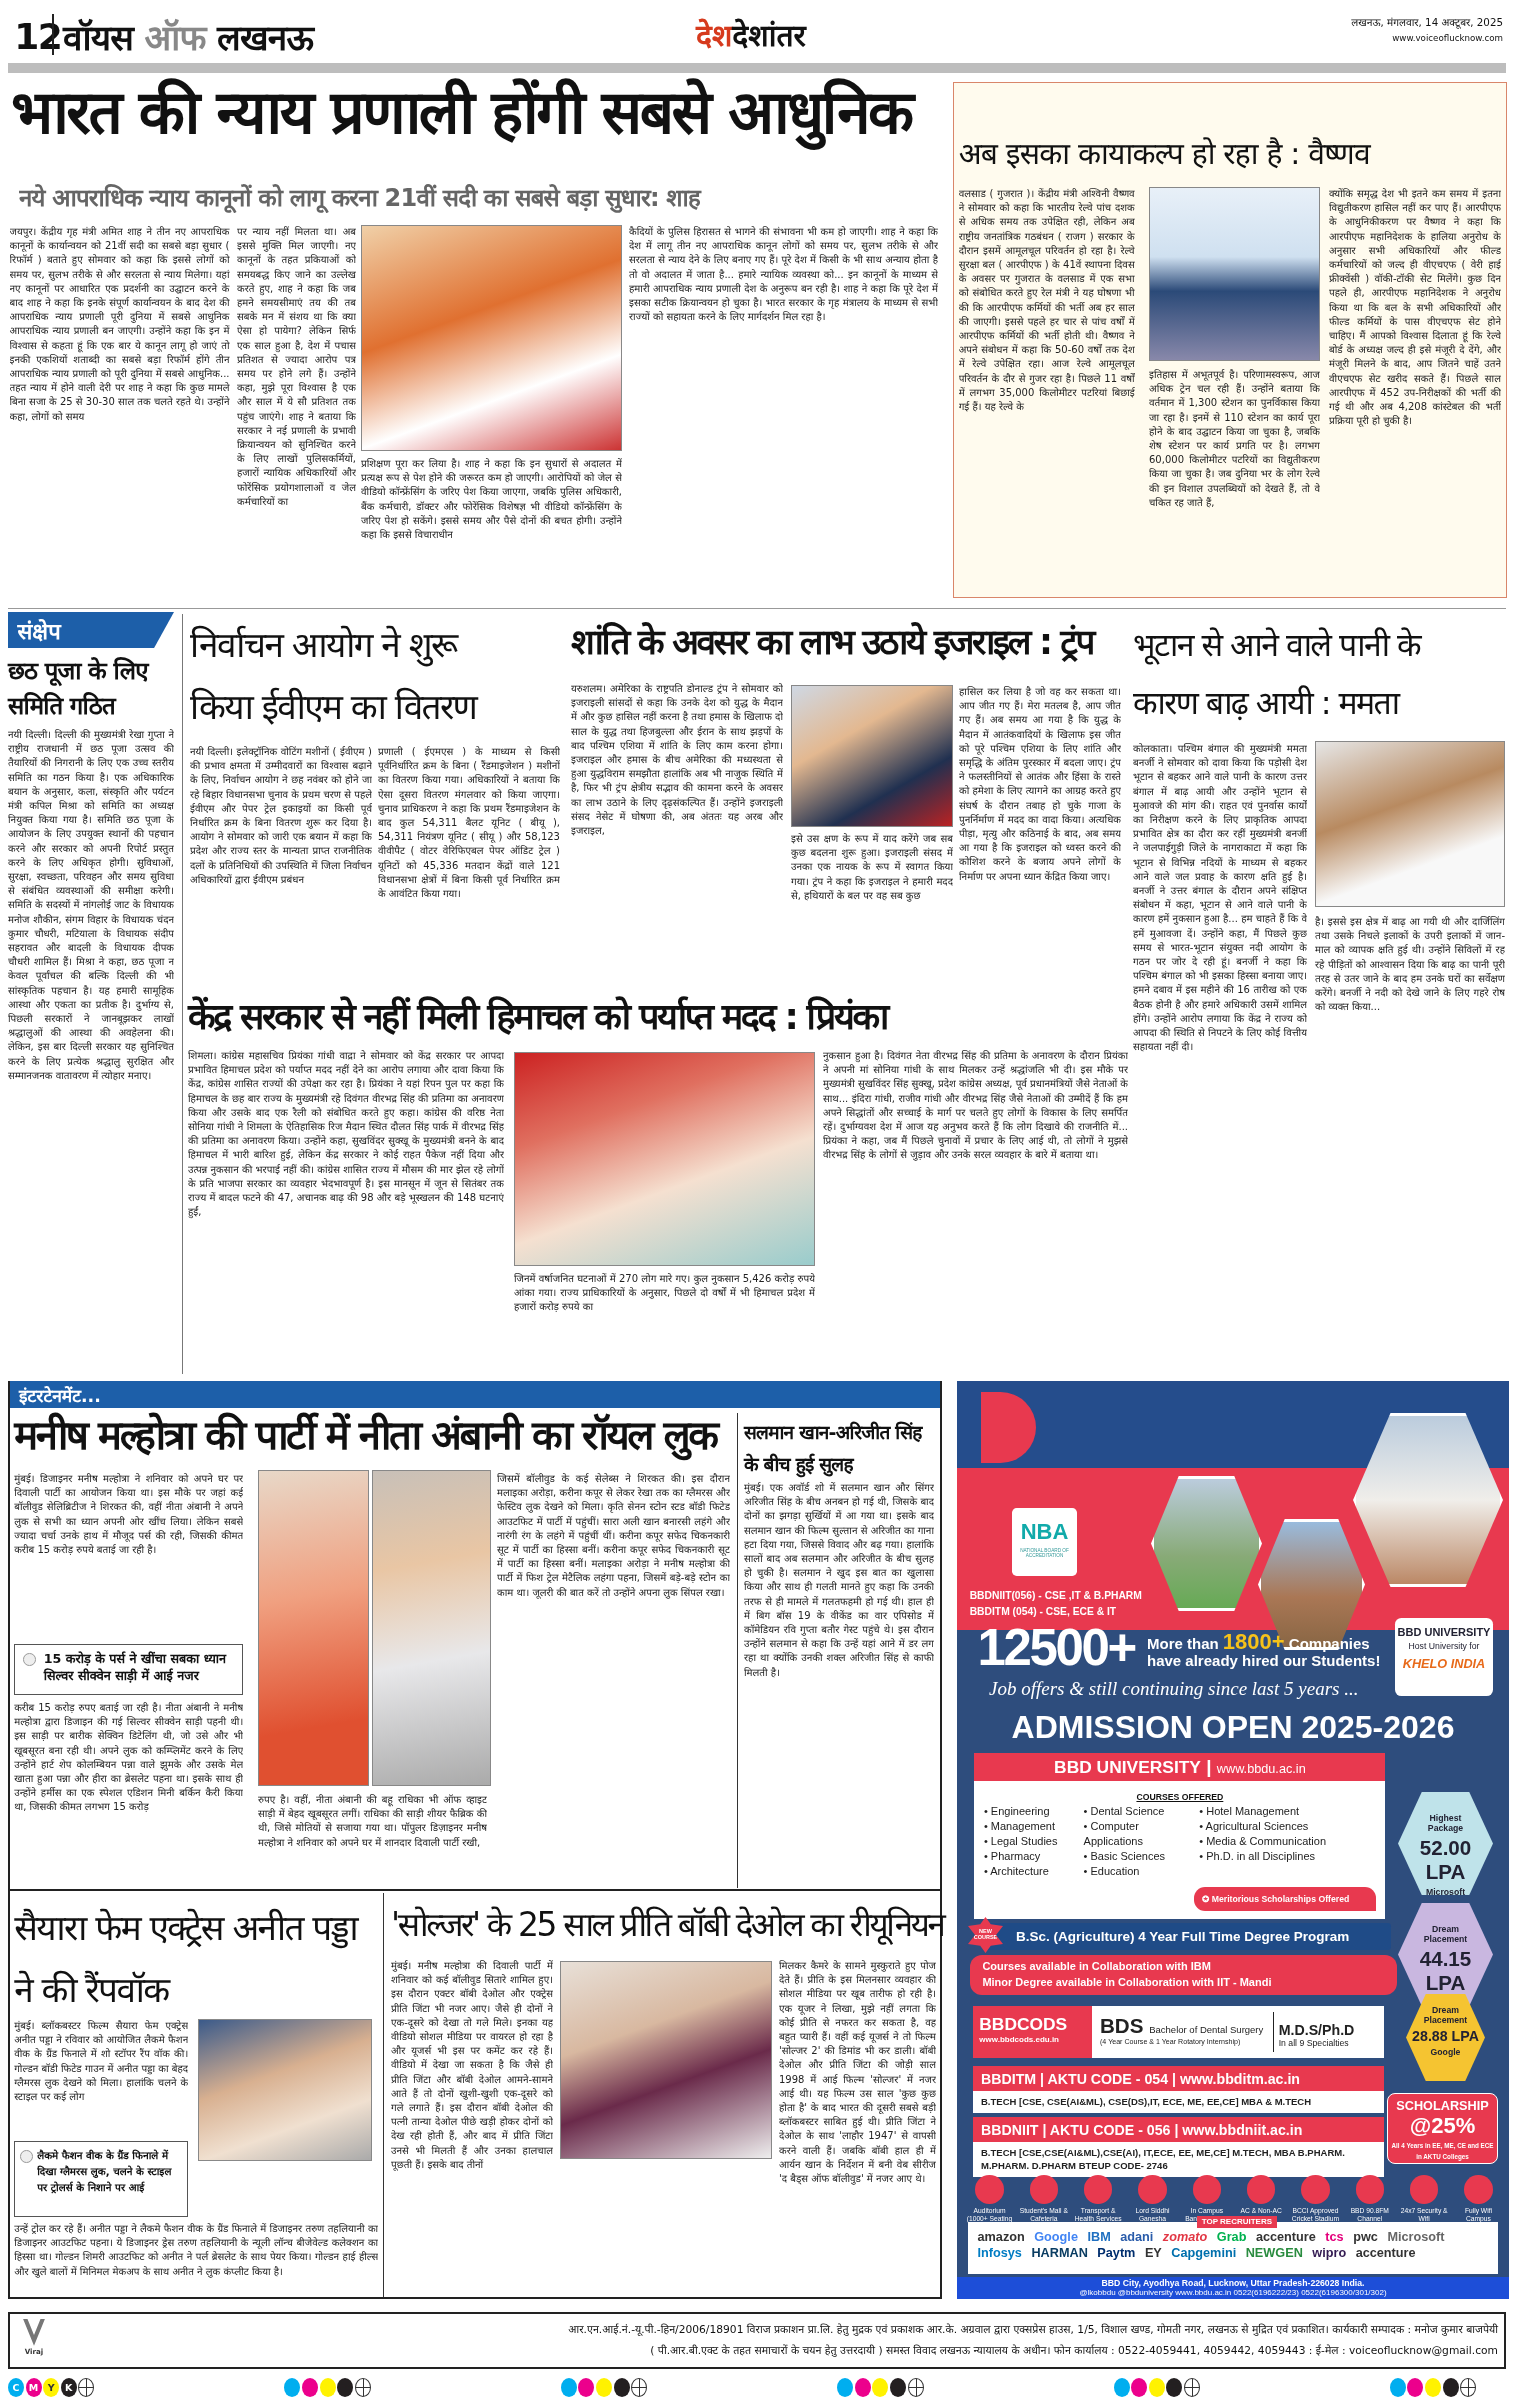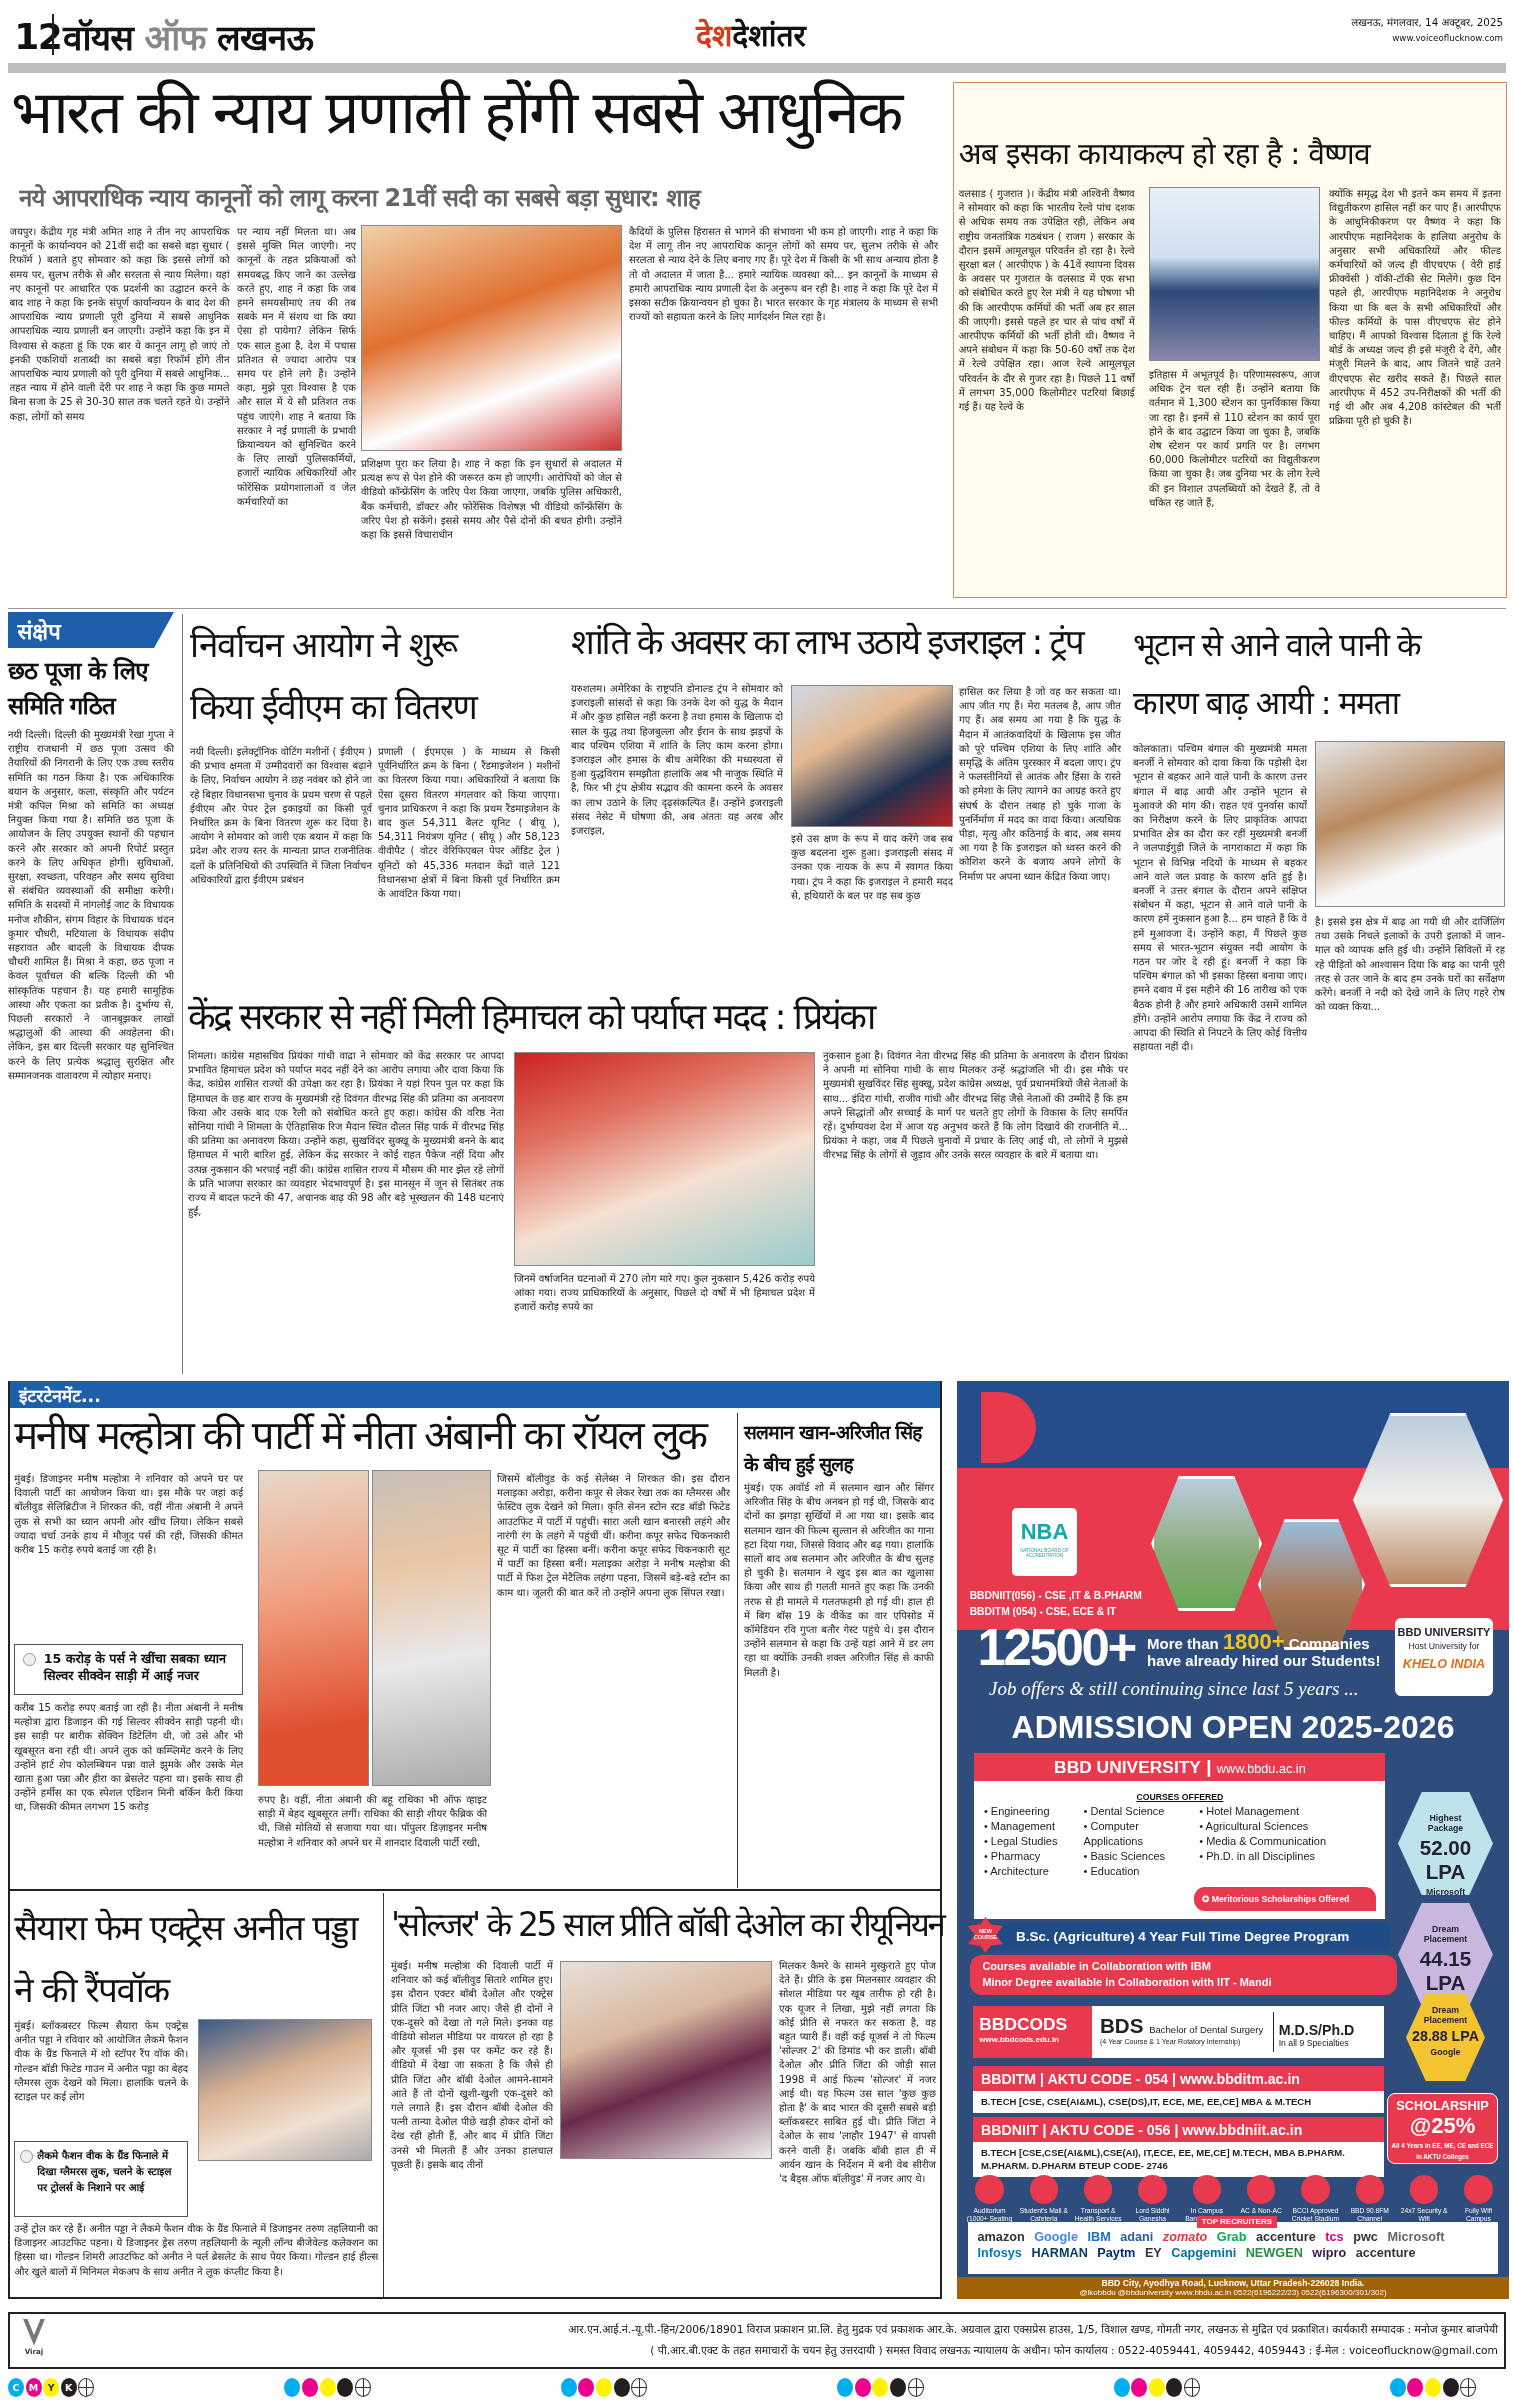--- a/index.html
+++ b/index.html
@@ -7,21 +7,21 @@
 .abs{position:absolute}
 .masthead{left:0;top:0;width:1514px;height:62px}
 .pageno{left:14.2px;top:16px;font:bold 36px "DejaVu Sans",sans-serif;letter-spacing:-1.6px}
 .pbar{left:52px;top:14.2px;width:1.6px;height:41px;background:#222}
 .paper{left:63px;top:12.7px;font:bold 35px "DejaVu Sans",sans-serif;letter-spacing:-0.8px}
 .paper .g{color:#888}
 .section{left:696px;top:14.2px;font:bold 30px "DejaVu Sans",sans-serif}
 .section .r{color:#d63a1d}
 .date{right:11px;top:14.2px;font:10.3px "DejaVu Sans",sans-serif;text-align:right;line-height:16px}
 .greybar{left:8px;top:63px;width:1498px;height:9.5px;background:#bdbdbd}
-.h1{font-family:"DejaVu Sans",sans-serif;font-weight:normal;letter-spacing:-2.4px;line-height:1}
+.h1{font-family:"DejaVu Sans",sans-serif;font-weight:bold;letter-spacing:-2.4px;line-height:1}
 .body{font:10px/14.2px "DejaVu Sans",sans-serif;color:#222;text-align:justify;overflow:hidden}
 .photo{background:linear-gradient(160deg,#c9b49b,#8c6b52 45%,#3c3c4c);border:0.8px solid #888}
 .rule-v{background:#444;width:1.6px}
 .rule-h{background:#222;height:1.6px}
 .boxed{border:1.6px solid #d9866a;background:#fffbee}
 .samkshep{left:8px;top:612px;width:166px;height:36px;background:#1d5fa9;color:#fff;font:bold 22px "DejaVu Sans",sans-serif;padding:3.2px 9.5px;clip-path:polygon(0 0,100% 0,88% 100%,0 100%)}
 .entbar{left:8px;top:1381px;width:932px;height:27px;background:#1d5fa9;color:#fff;font:bold 17.4px "DejaVu Sans",sans-serif;padding:2.4px 11px}
 .callout{border:1.6px solid #555;background:#fff;font:bold 16px/20.6px "DejaVu Sans",sans-serif;padding:4.7px 8px 4.7px 28.5px;position:absolute}
 .callout .dot{position:absolute;left:8px;top:8px;width:12.7px;height:12.7px;border-radius:50%;border:1.6px solid #999;background:#eee}
 .ad{left:957px;top:1381px;width:552px;height:918px;background:#2e4d7d;overflow:hidden;font-family:"Liberation Sans",sans-serif}
@@ -62,21 +62,21 @@
 .schbox{position:absolute;right:11px;top:708px;width:111px;height:119px;background:#e8394f;border:1.6px solid #fff;border-radius:8px;color:#fff;text-align:center;font:bold 9.5px "Liberation Sans",sans-serif;padding-top:12.7px}
 .schbox b{display:block;font-size:16px}
 .schbox .p{font-size:32px}
 .amh{position:absolute;left:0;top:783px;width:443px;text-align:center;color:#fff;font:bold 8.7px "Liberation Sans",sans-serif;text-decoration:underline}
 .amrow{position:absolute;left:8px;top:794px;width:538px;display:flex;justify-content:space-between}
 .am{width:49px;text-align:center;color:#fff;font:6.7px/8.7px "Liberation Sans",sans-serif}
 .am .c{width:28.5px;height:28.5px;margin:0 auto 3.2px;border-radius:50%;background:#e8394f}
 .recr{position:absolute;left:11px;top:841px;width:530px;height:52px;background:#fff}
 .recr .t{position:absolute;left:229px;top:-6.3px;background:#e8394f;color:#fff;font:bold 8px "Liberation Sans",sans-serif;padding:1.6px 4.7px}
 .recr .logos{display:flex;flex-wrap:wrap;gap:1.6px 9.5px;padding:8px 9.5px;font:bold 12.7px "Liberation Sans",sans-serif;color:#333}
-.addr{position:absolute;left:0;top:896px;width:100%;height:22px;background:#a16207;color:#fff;text-align:center;font:bold 8.7px/10.3px "Liberation Sans",sans-serif;padding-top:0.8px}
+.addr{position:absolute;left:0;top:896px;width:100%;height:22px;background:#1d4ed8;color:#fff;text-align:center;font:bold 8.7px/10.3px "Liberation Sans",sans-serif;padding-top:0.8px}
 .imprint{left:8px;top:2312px;width:1498px;height:57px;border:2.4px solid #222}
 .imprint .t{position:absolute;left:95px;top:6.3px;width:1393px;text-align:right;font:10.7px/20.6px "DejaVu Sans",sans-serif}
 .viraj{position:absolute;left:8px;top:4.7px;width:32px;height:44px;font:bold 7.1px "DejaVu Sans",sans-serif;text-align:center;color:#333}
 .viraj .v{width:22px;height:27px;margin:0 auto 1.6px;background:#777;clip-path:polygon(0 0,50% 100%,100% 0,80% 0,50% 60%,20% 0)}
 .cmyk{left:8px;top:2377px;width:1498px;height:20.6px;display:flex;gap:8px;align-items:center}
 .cgroup{display:flex;gap:1.6px;margin-right:182px}
 .cdot{width:16px;height:19px;border-radius:50%;color:#fff;font:bold 9.5px "DejaVu Sans",sans-serif;text-align:center;line-height:19px}
 .reg{width:16px;height:19px;border:0.8px solid #333;border-radius:50%;position:relative}
 .reg:before{content:"";position:absolute;left:0;right:0;top:8.7px;height:0.8px;background:#333}
 .reg:after{content:"";position:absolute;top:0;bottom:0;left:7.1px;width:0.8px;background:#333}

